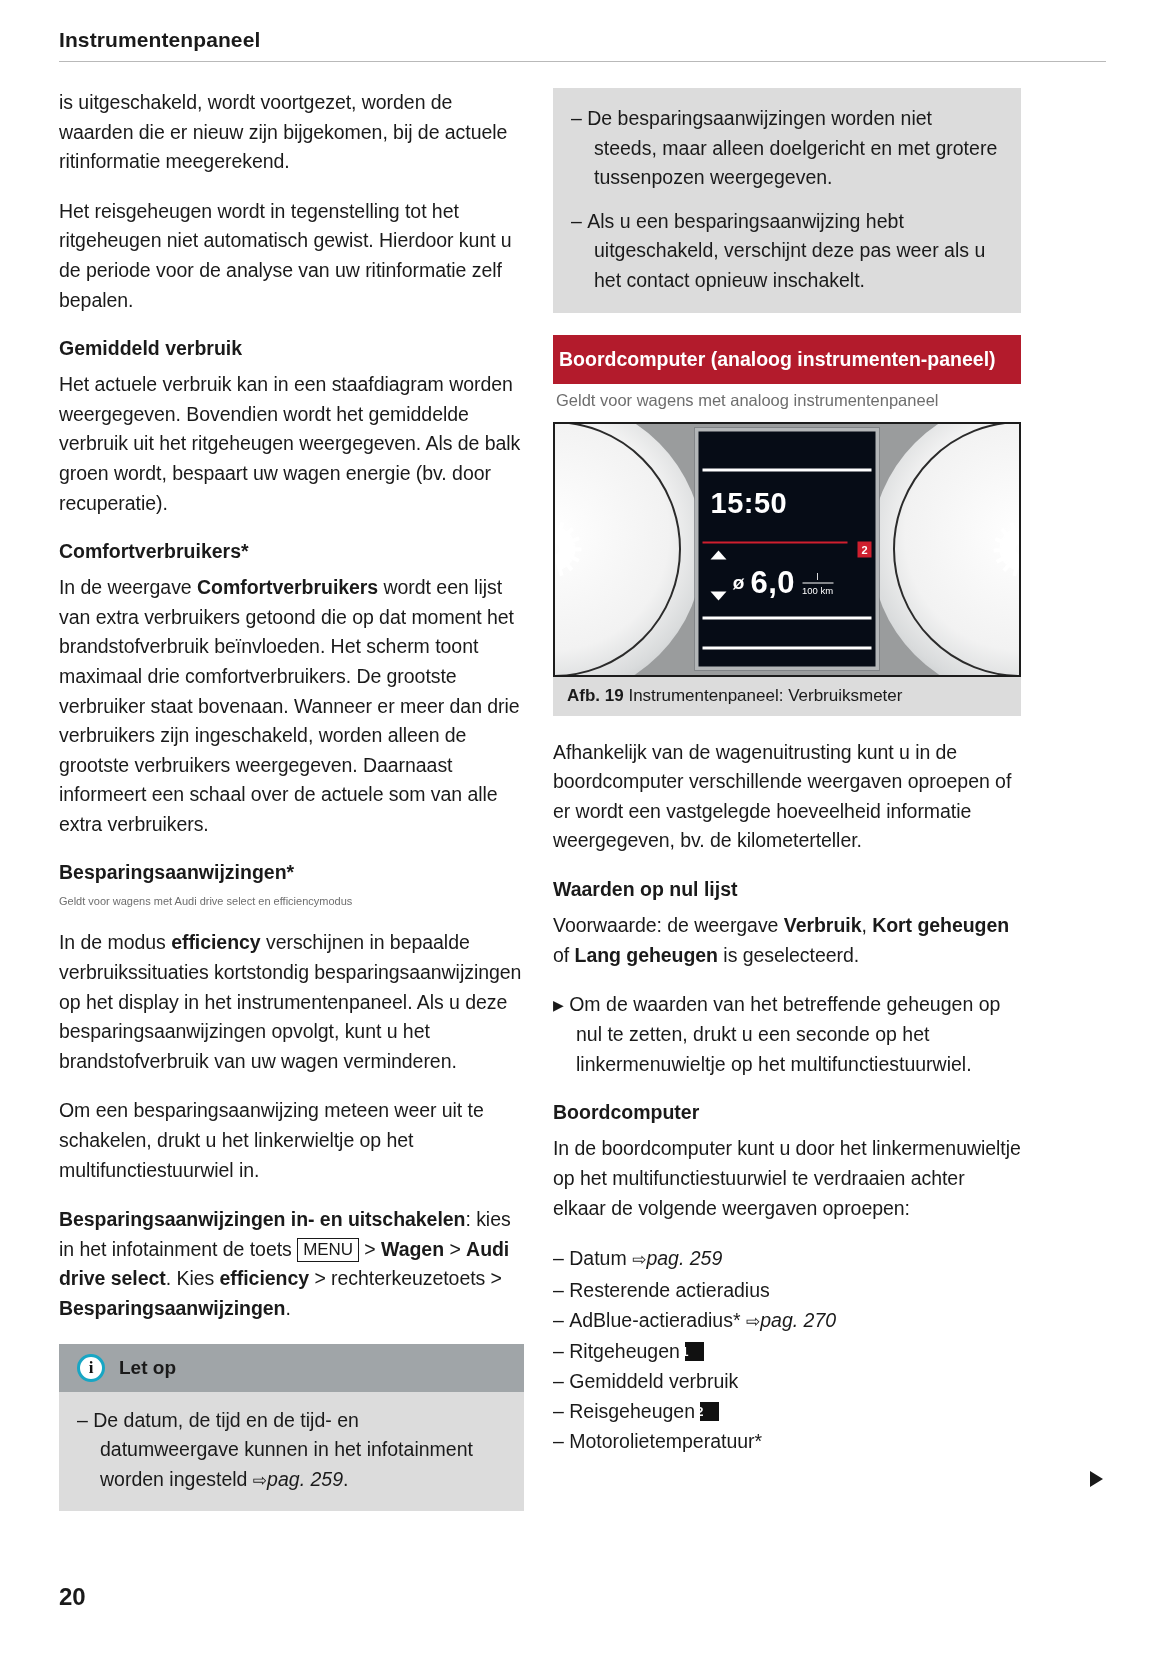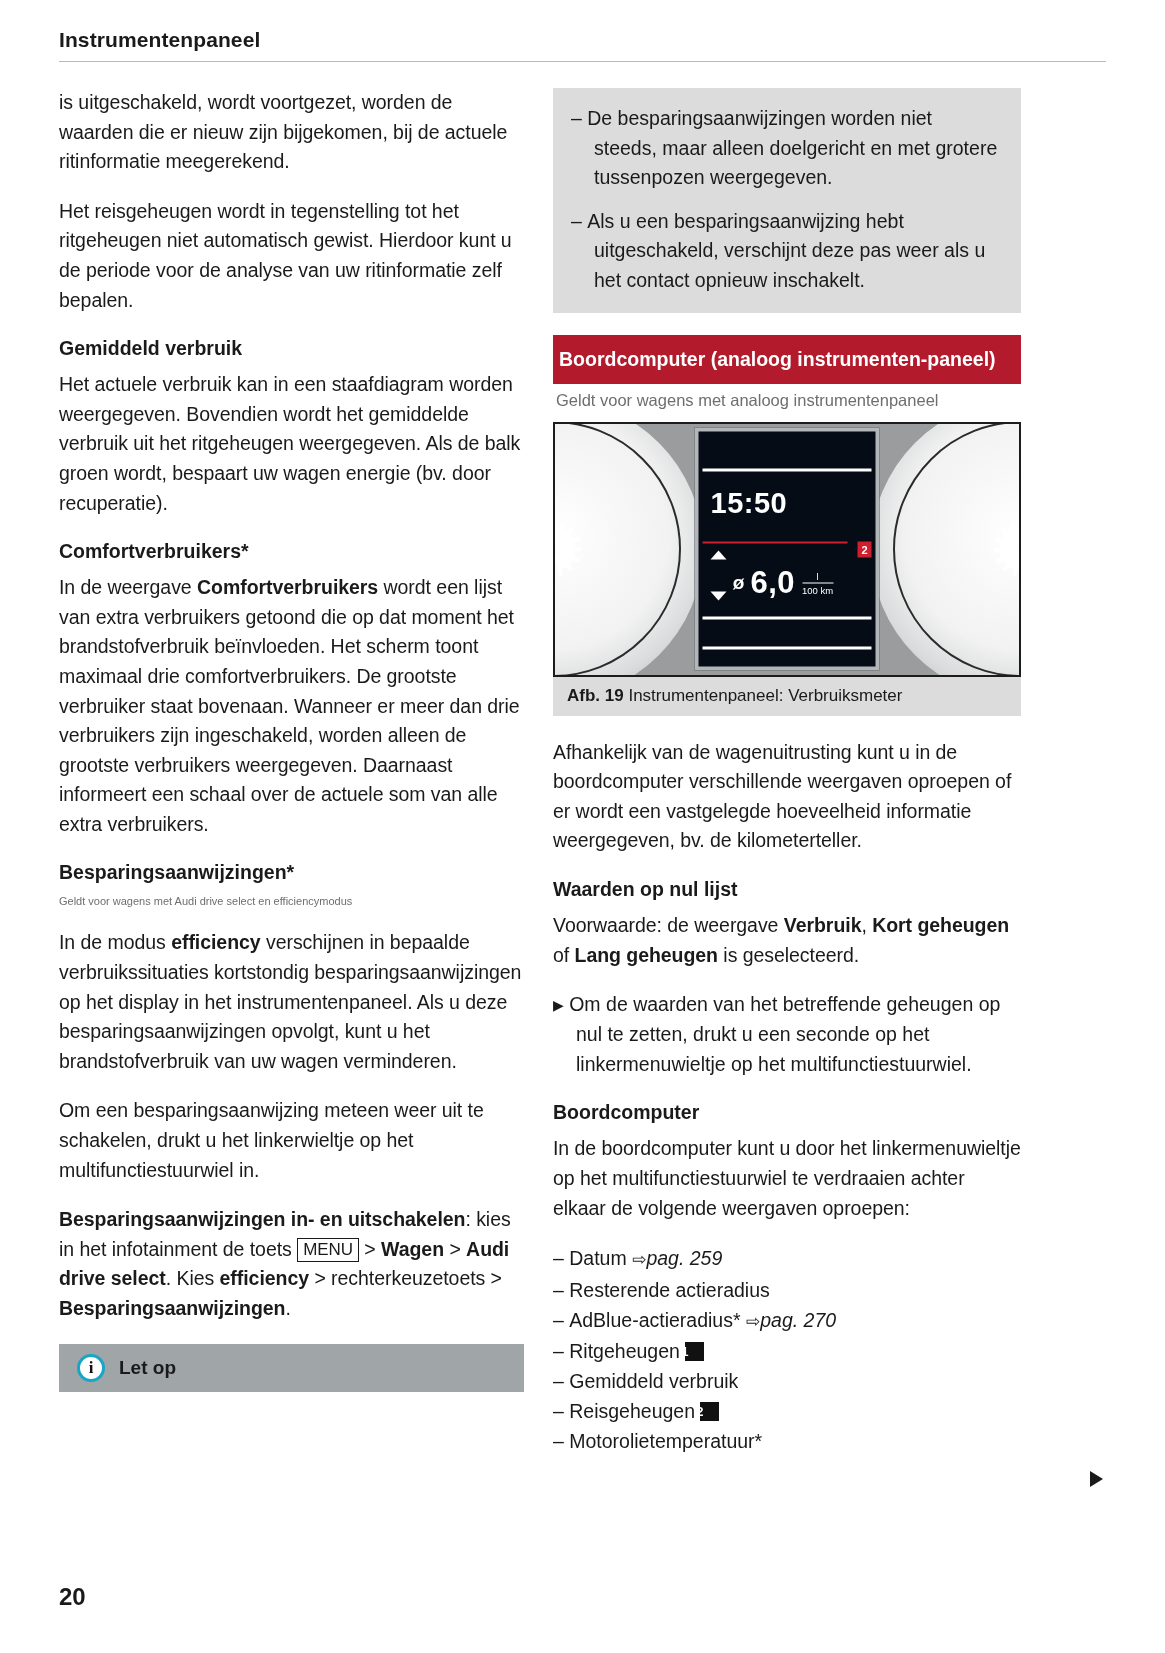--- a/index.html
+++ b/index.html
@@ -357,20 +357,23 @@
     <p><span>In de modus </span><b>efficiency</b><span> verschijnen in bepaalde verbruikssituaties kortstondig besparingsaanwijzingen op het display in het instrumentenpaneel. Als u deze besparingsaanwijzingen opvolgt, kunt u het brandstofverbruik van uw wagen verminderen.</span></p>
 
     <p>Om een besparingsaanwijzing meteen weer uit te schakelen, drukt u het linkerwieltje op het multifunctiestuurwiel in.</p>
 
     <p><b>Besparingsaanwijzingen in- en uitschakelen</b><span>: kies in het infotainment de toets </span><span class="keycap">MENU</span><span> &gt; </span><b>Wagen</b><span> &gt; </span><b>Audi drive select</b><span>. Kies </span><b>efficiency</b><span> &gt; rechterkeuzetoets &gt; </span><b>Besparingsaanwijzingen</b><span>.</span></p>
 
     <div class="note-box">
       <div class="note-head">
         <span class="info-icon">i</span>
         <span class="note-head-title">Let op</span>
+      </div>
+      <div class="note-body">
+        <div class="dash-item">–&nbsp;<span>De datum, de tijd en de tijd- en datumweergave kunnen in het infotainment worden ingesteld </span><span class="arrow-ref">⇨</span><i>pag. 259</i><span>.</span></div>
       </div>
     </div>
 
   </div>
 
   <div class="col col-right">
 
     <div class="note-box plain">
       <div class="dash-item">–&nbsp;<span>De besparingsaanwijzingen worden niet steeds, maar alleen doelgericht en met grotere tussenpozen weergegeven.</span></div>
       <div class="dash-item">–&nbsp;<span>Als u een besparingsaanwijzing hebt uitgeschakeld, verschijnt deze pas weer als u het contact opnieuw inschakelt.</span></div>

